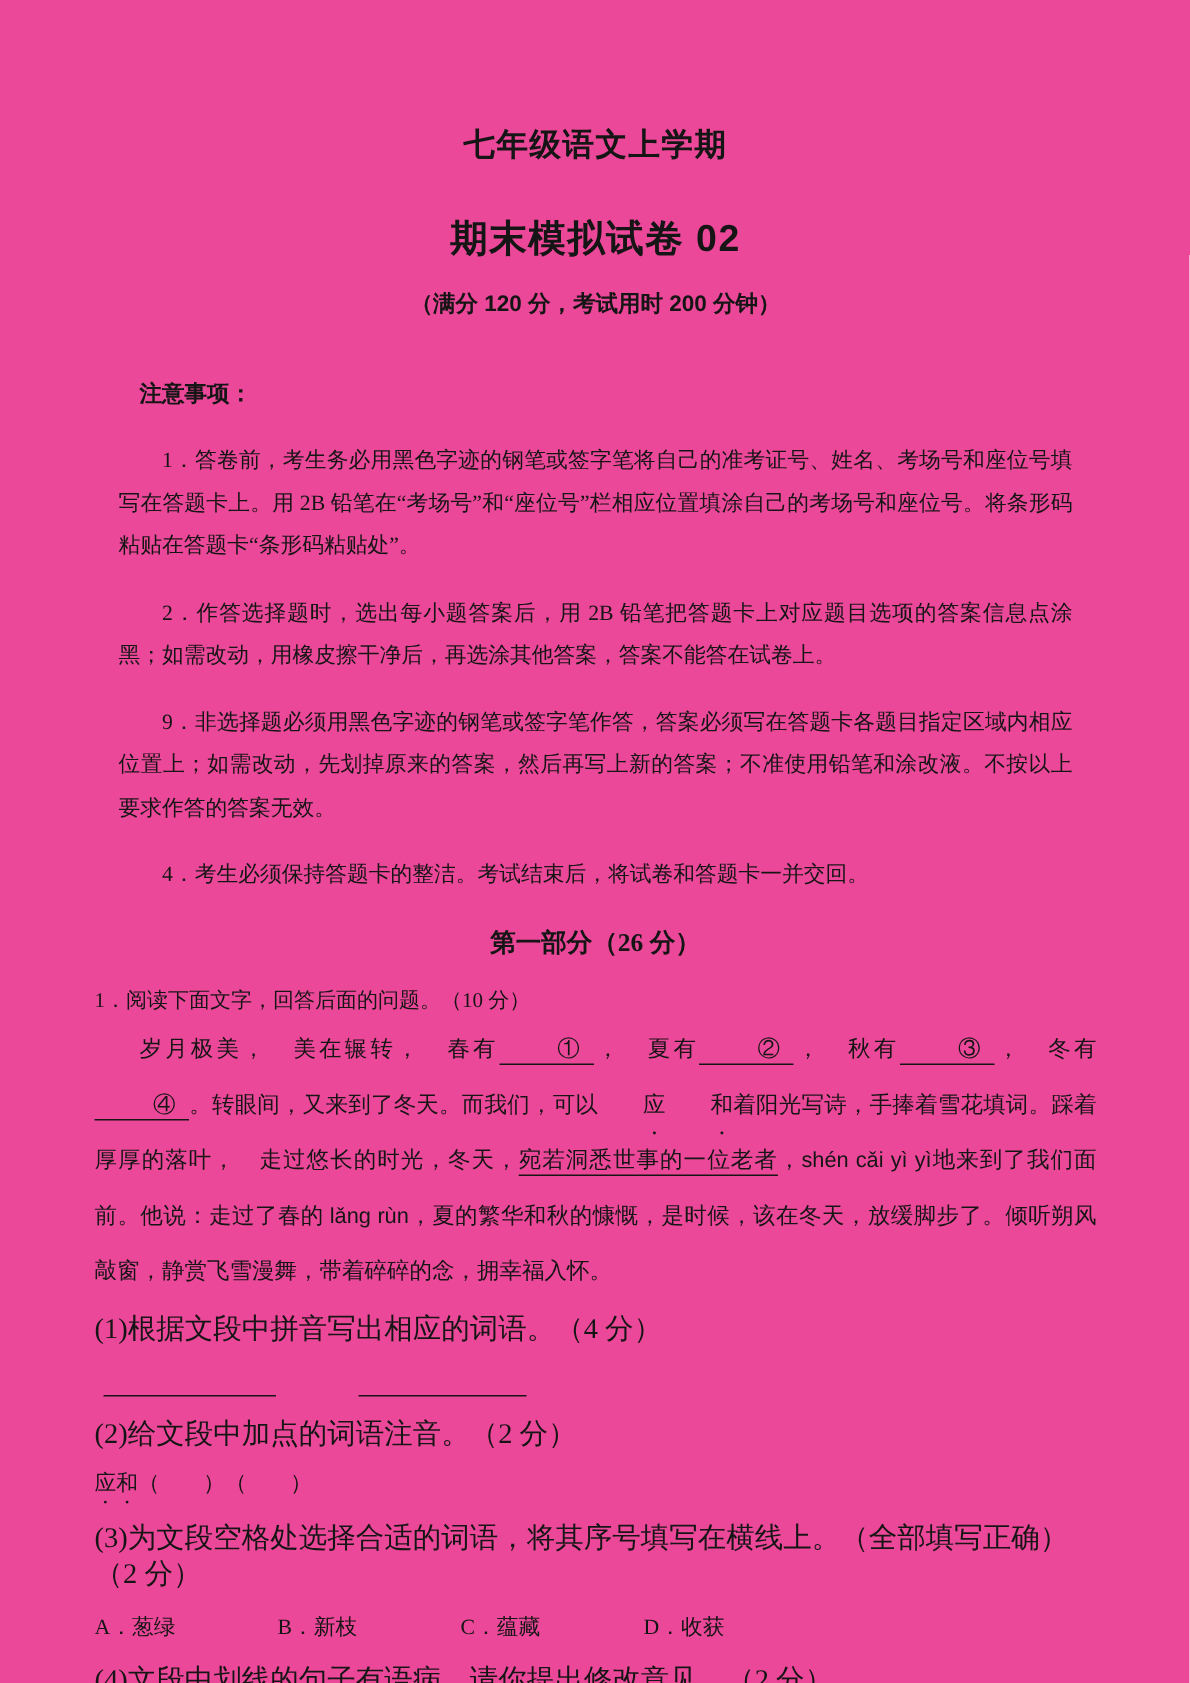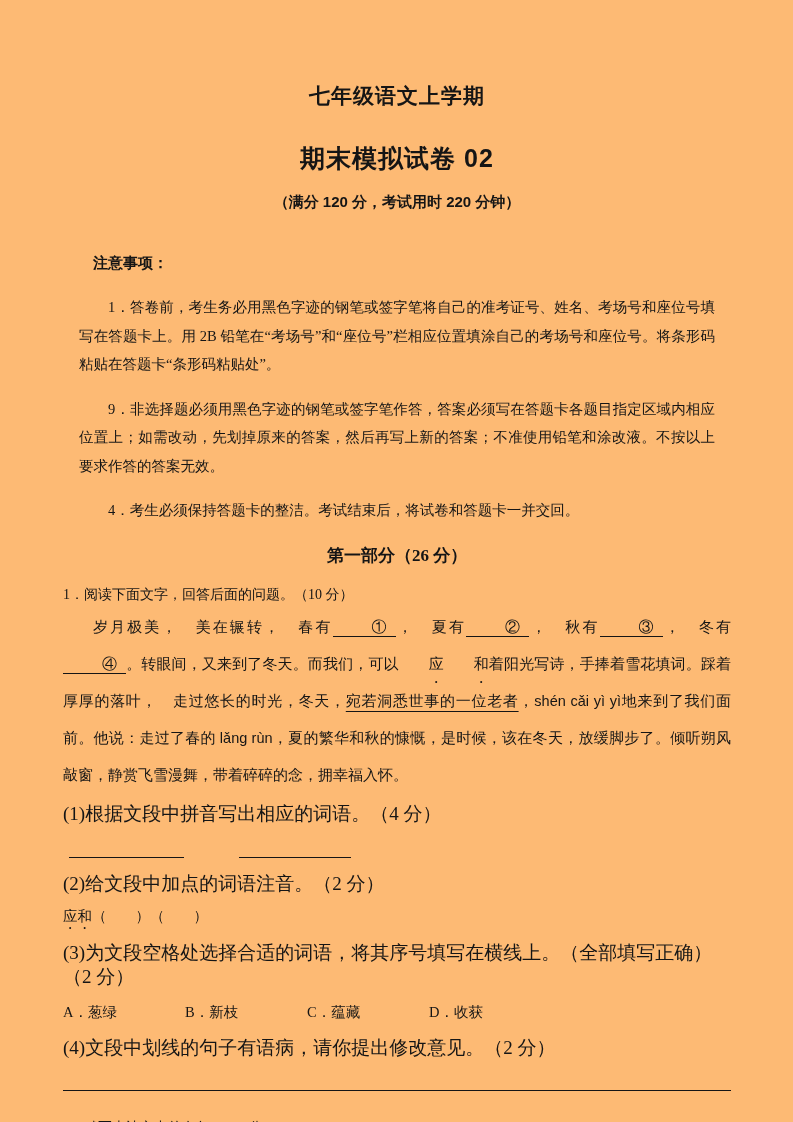--- a/index.html
+++ b/index.html
@@ -1,19 +1,19 @@
 <!DOCTYPE html>
 <html lang="zh"><head>
 <meta charset="utf-8">
 <style>
   html,body{margin:0;padding:0;background:#ffffff;}
   .page{
     position:relative;
     width:793px;height:1122px;
-    background:#fdba74;
+    background:#ec4899;
     color:#151515;
     overflow:hidden;
     font-family:"Liberation Serif","DejaVu Serif",serif;
     box-sizing:border-box;
   }
   .content{padding:0 62px 0 63px;box-sizing:border-box;}
 
   .course-title{
     margin:0;padding-top:82px;
     text-align:center;
@@ -125,25 +125,26 @@
   }
 </style>
 </head>
 <body>
 
 <div class="page">
   <div class="content">
 
     <h1 class="course-title">七年级语文上学期</h1>
     <h2 class="exam-title">期末模拟试卷 02</h2>
-    <p class="exam-meta">（满分 120 分，考试用时 220 分钟）</p>
+    <p class="exam-meta">（满分 120 分，考试用时 200 分钟）</p>
 
     <p class="notice-heading">注意事项：</p>
     <div class="notices">
         <p>1．答卷前，考生务必用黑色字迹的钢笔或签字笔将自己的准考证号、姓名、考场号和座位号填写在答题卡上。用 2B 铅笔在“考场号”和“座位号”栏相应位置填涂自己的考场号和座位号。将条形码粘贴在答题卡“条形码粘贴处”。</p>
+        <p>2．作答选择题时，选出每小题答案后，用 2B 铅笔把答题卡上对应题目选项的答案信息点涂黑；如需改动，用橡皮擦干净后，再选涂其他答案，答案不能答在试卷上。</p>
         <p>9．非选择题必须用黑色字迹的钢笔或签字笔作答，答案必须写在答题卡各题目指定区域内相应位置上；如需改动，先划掉原来的答案，然后再写上新的答案；不准使用铅笔和涂改液。不按以上要求作答的答案无效。</p>
         <p>4．考生必须保持答题卡的整洁。考试结束后，将试卷和答题卡一并交回。</p>
       </div>
 
     <p class="section-heading">第一部分（26 分）</p>
 
     <p class="q-stem">1．阅读下面文字，回答后面的问题。（10 分）</p>
 
     <p class="passage"><span>岁月极美，　美在辗转，　春有</span><span class="circle-blank">①</span><span>，　夏有</span><span class="circle-blank">②</span><span>，　秋有</span><span class="circle-blank">③</span><span>，　冬有</span><span class="circle-blank">④</span><span>。转眼间，又来到了冬天。而我们，可以</span><span class="dotted"><span class="em-char">应</span><span class="em-char">和</span></span><span>着阳光写诗，手捧着雪花填词。踩着厚厚的落叶，　走过悠长的时光，冬天，</span><span class="ul">宛若洞悉世事的一位老者</span><span>，</span><span class="pinyin">shén cǎi yì yì</span><span>地来到了我们面前。他说：走过了春的 </span><span class="pinyin">lǎng rùn</span><span>，夏的繁华和秋的慷慨，是时候，该在冬天，放缓脚步了。倾听朔风敲窗，静赏飞雪漫舞，带着碎碎的念，拥幸福入怀。</span></p>
 

